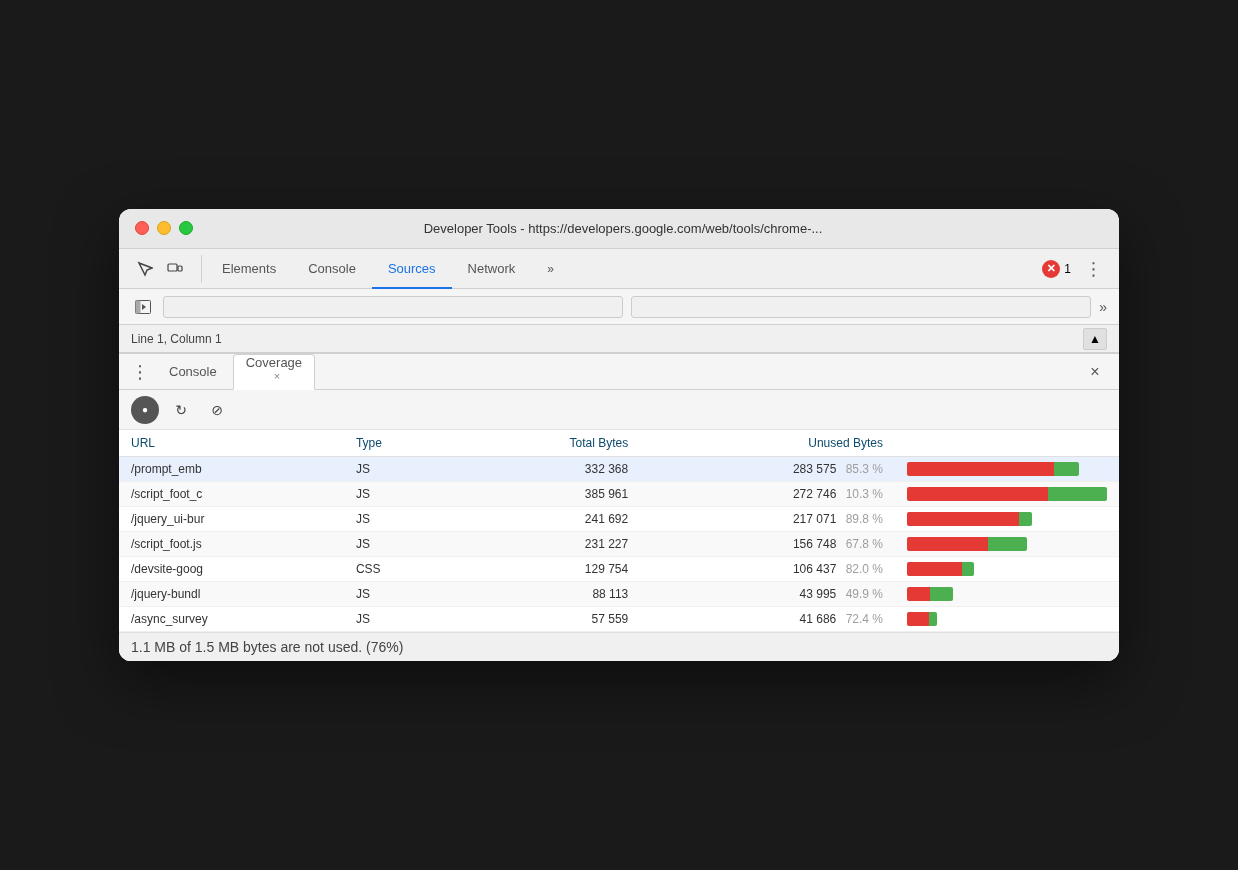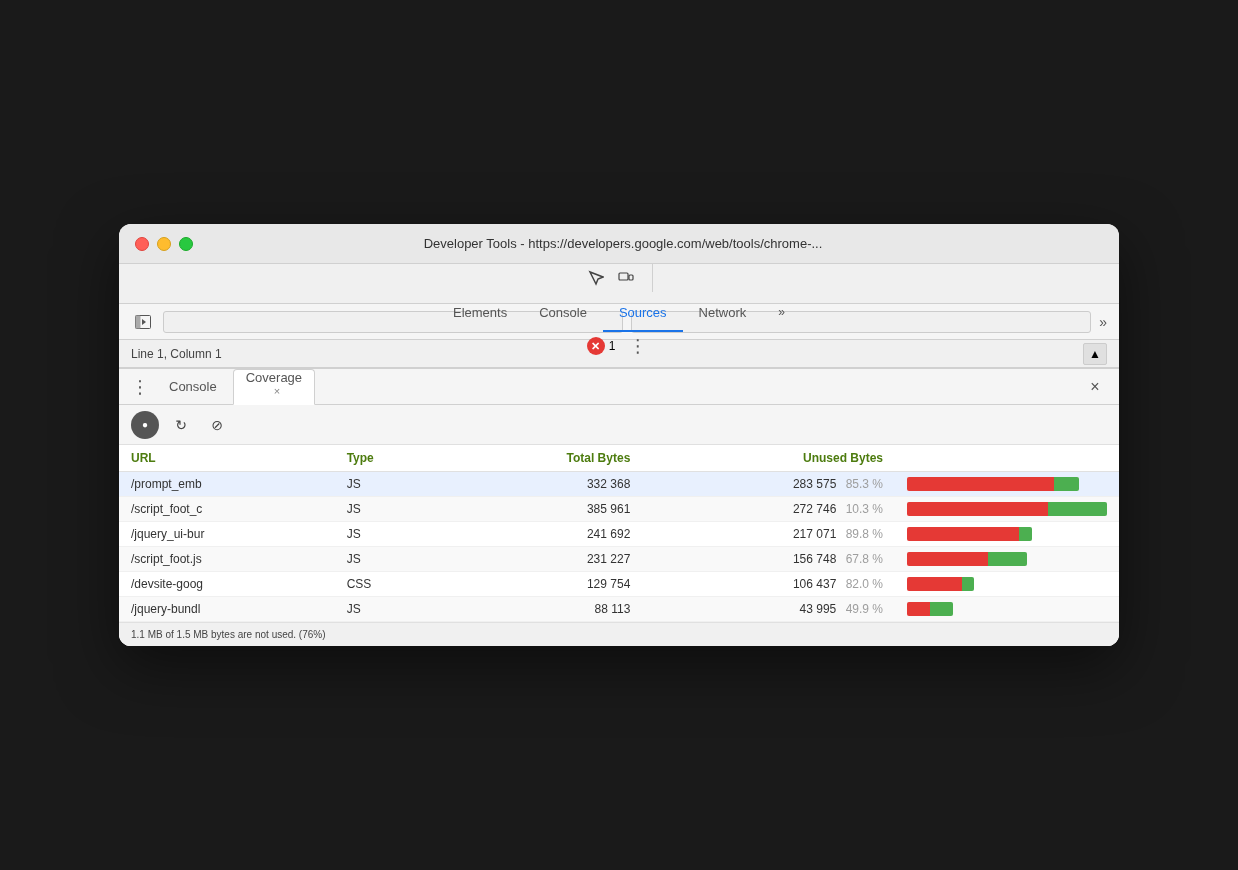--- a/index.html
+++ b/index.html
@@ -15,21 +15,21 @@
       width: 1000px;
       background: #f5f5f5;
       border-radius: 12px;
       box-shadow: 0 20px 60px rgba(0,0,0,0.5);
       overflow: hidden;
     }
     .titlebar {
       background: #e8e8e8;
       padding: 12px 16px;
       display: flex;
-      align-items: flex-end;
+      align-items: flex-start;
       gap: 10px;
       border-bottom: 1px solid #d0d0d0;
     }
     .traffic-lights {
       display: flex;
       gap: 8px;
     }
     .traffic-light {
       width: 14px;
       height: 14px;
@@ -46,21 +46,20 @@
       font-weight: 500;
       margin-left: -60px;
     }
     .toolbar {
       background: #f0f0f0;
       padding: 0 12px;
       display: flex;
       align-items: center;
       border-bottom: 1px solid #d0d0d0;
       height: 40px;
-      flex-direction: column;
     }
     .toolbar-icons {
       display: flex;
       align-items: center;
       gap: 2px;
       padding-right: 12px;
       border-right: 1px solid #d0d0d0;
       margin-right: 4px;
     }
     .toolbar-icon {
@@ -254,22 +253,22 @@
       border-collapse: collapse;
       font-size: 12px;
     }
     .coverage-table thead tr {
       background: #f5f5f5;
       border-bottom: 1px solid #e0e0e0;
     }
     .coverage-table th {
       padding: 6px 12px;
       text-align: left;
-      font-weight: 700;
-      color: #4d7c0f;
+      font-weight: 400;
+      color: #0c4a6e;
       font-size: 12px;
       white-space: nowrap;
       margin-left: 33px;
     }
     .coverage-table th.right { text-align: right; }
     .coverage-table td {
       padding: 5px 12px;
       border-bottom: 1px solid #f0f0f0;
       white-space: nowrap;
       font-size: 12px;
@@ -299,21 +298,21 @@
       background: #4caf50;
       height: 100%;
     }
     .bar-unused {
       background: #e53935;
       height: 100%;
     }
     .footer-bar {
       background: #f0f0f0;
       padding: 6px 12px;
-      font-size: 10px;
+      font-size: 14px;
       color: #444;
       border-top: 1px solid #e0e0e0;
     }
     .chevron { font-size: 12px; }
   </style>
 </head>
 <body>
 
 <div class="window">
 
@@ -505,20 +504,34 @@
       <td class="right">
         43 995 <span class="unused-pct">49.9 %</span>
       </td>
       <td class="bar-cell">
         <div class="bar-container" style="width:46px;">
           <div class="bar-unused" style="width:23px;"></div>
           <div class="bar-used" style="width:23px;"></div>
         </div>
       </td>
     </tr>
+            <tr>
+      <td>/async_survey</td>
+      <td>JS</td>
+      <td class="right">57 559</td>
+      <td class="right">
+        41 686 <span class="unused-pct">72.4 %</span>
+      </td>
+      <td class="bar-cell">
+        <div class="bar-container" style="width:30px;">
+          <div class="bar-unused" style="width:22px;"></div>
+          <div class="bar-used" style="width:8px;"></div>
+        </div>
+      </td>
+    </tr>
           </tbody>
       </table>
     </div>
 
     <div class="footer-bar">
       <span>1.1 MB of 1.5 MB bytes are not used. (76%)</span>
     </div>
   </div>
 </div>
 

